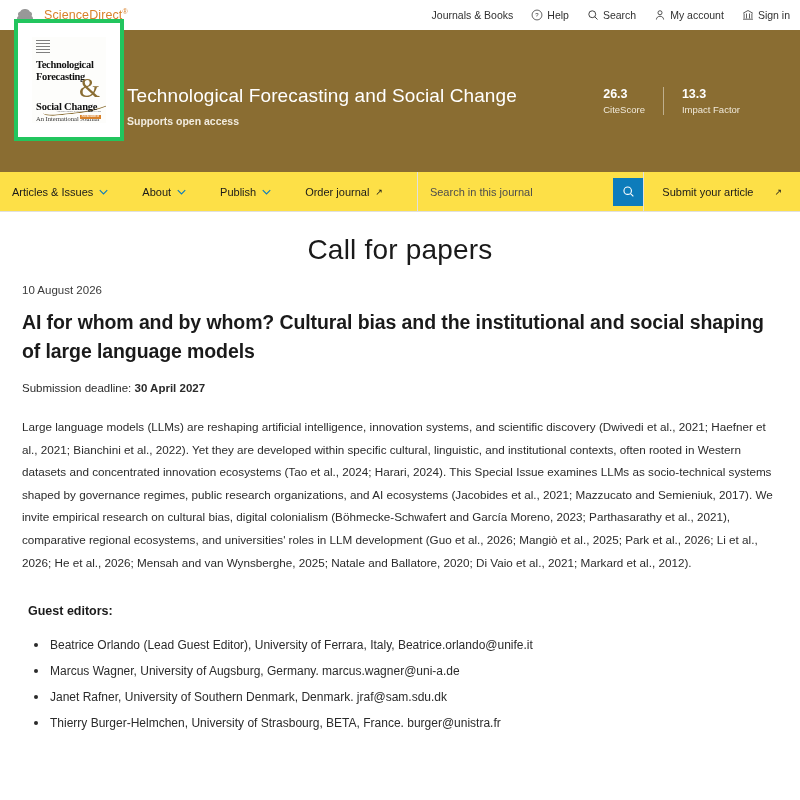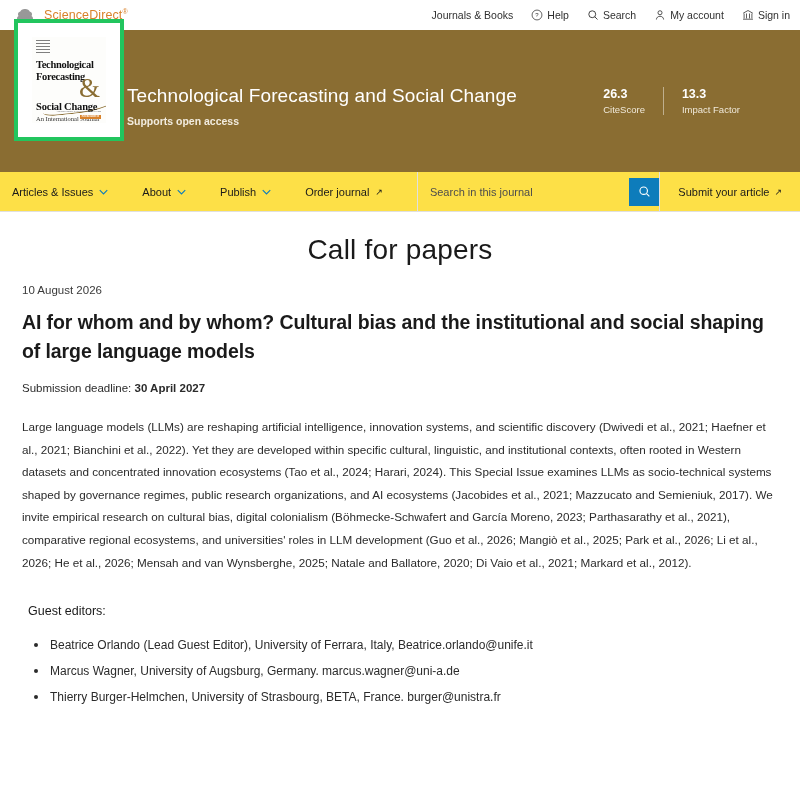--- a/index.html
+++ b/index.html
@@ -260,21 +260,21 @@
     cursor: pointer;
     flex: none;
   }
   .nav-right {
     display: flex;
     align-items: stretch;
   }
   .nav-right .nav-item2 {
     display: flex;
     align-items: center;
-    gap: 5px;
+    gap: 21px;
     padding: 0 18px;
     border-left: 1px solid #e0e0e0;
     white-space: nowrap;
     cursor: pointer;
     justify-content: center;
   }
 
   
   .main {
     padding: 0 22px;
@@ -310,21 +310,21 @@
   .body-para {
     font-size: 11.7px;
     line-height: 22.6px;
     color: #2b2b2b;
     margin-top: 22px;
     text-align: left;
   }
 
   .editors-heading {
     font-size: 12.5px;
-    font-weight: 400;
+    font-weight: 700;
     color: #1a1a1a;
     margin-top: 30px;
     padding-left: 6px;
   }
   .editors-list {
     list-style: none;
     margin-top: 14px;
     padding-left: 28px;
   }
   .editors-list li {
@@ -492,15 +492,16 @@
     <b>30 April 2027</b>
   </div>
 
   <p class="body-para">Large language models (LLMs) are reshaping artificial intelligence, innovation systems, and scientific discovery (Dwivedi et al., 2021; Haefner et al., 2021; Bianchini et al., 2022). Yet they are developed within specific cultural, linguistic, and institutional contexts, often rooted in Western datasets and concentrated innovation ecosystems (Tao et al., 2024; Harari, 2024). This Special Issue examines LLMs as socio-technical systems shaped by governance regimes, public research organizations, and AI ecosystems (Jacobides et al., 2021; Mazzucato and Semieniuk, 2017). We invite empirical research on cultural bias, digital colonialism (Böhmecke-Schwafert and García Moreno, 2023; Parthasarathy et al., 2021), comparative regional ecosystems, and universities' roles in LLM development (Guo et al., 2026; Mangiò et al., 2025; Park et al., 2026; Li et al., 2026; He et al., 2026; Mensah and van Wynsberghe, 2025; Natale and Ballatore, 2020; Di Vaio et al., 2021; Markard et al., 2012).</p>
 
   <div class="editors-heading">Guest editors:</div>
 
   <ul class="editors-list">
     <li>Beatrice Orlando (Lead Guest Editor), University of Ferrara, Italy, Beatrice.orlando@unife.it</li>
     <li>Marcus Wagner, University of Augsburg, Germany. marcus.wagner@uni-a.de</li>
+    <li>Janet Rafner, University of Southern Denmark, Denmark. jraf@sam.sdu.dk</li>
     <li>Thierry Burger-Helmchen, University of Strasbourg, BETA, France. burger@unistra.fr</li>
   </ul>
 </div>
 
 </body></html>

